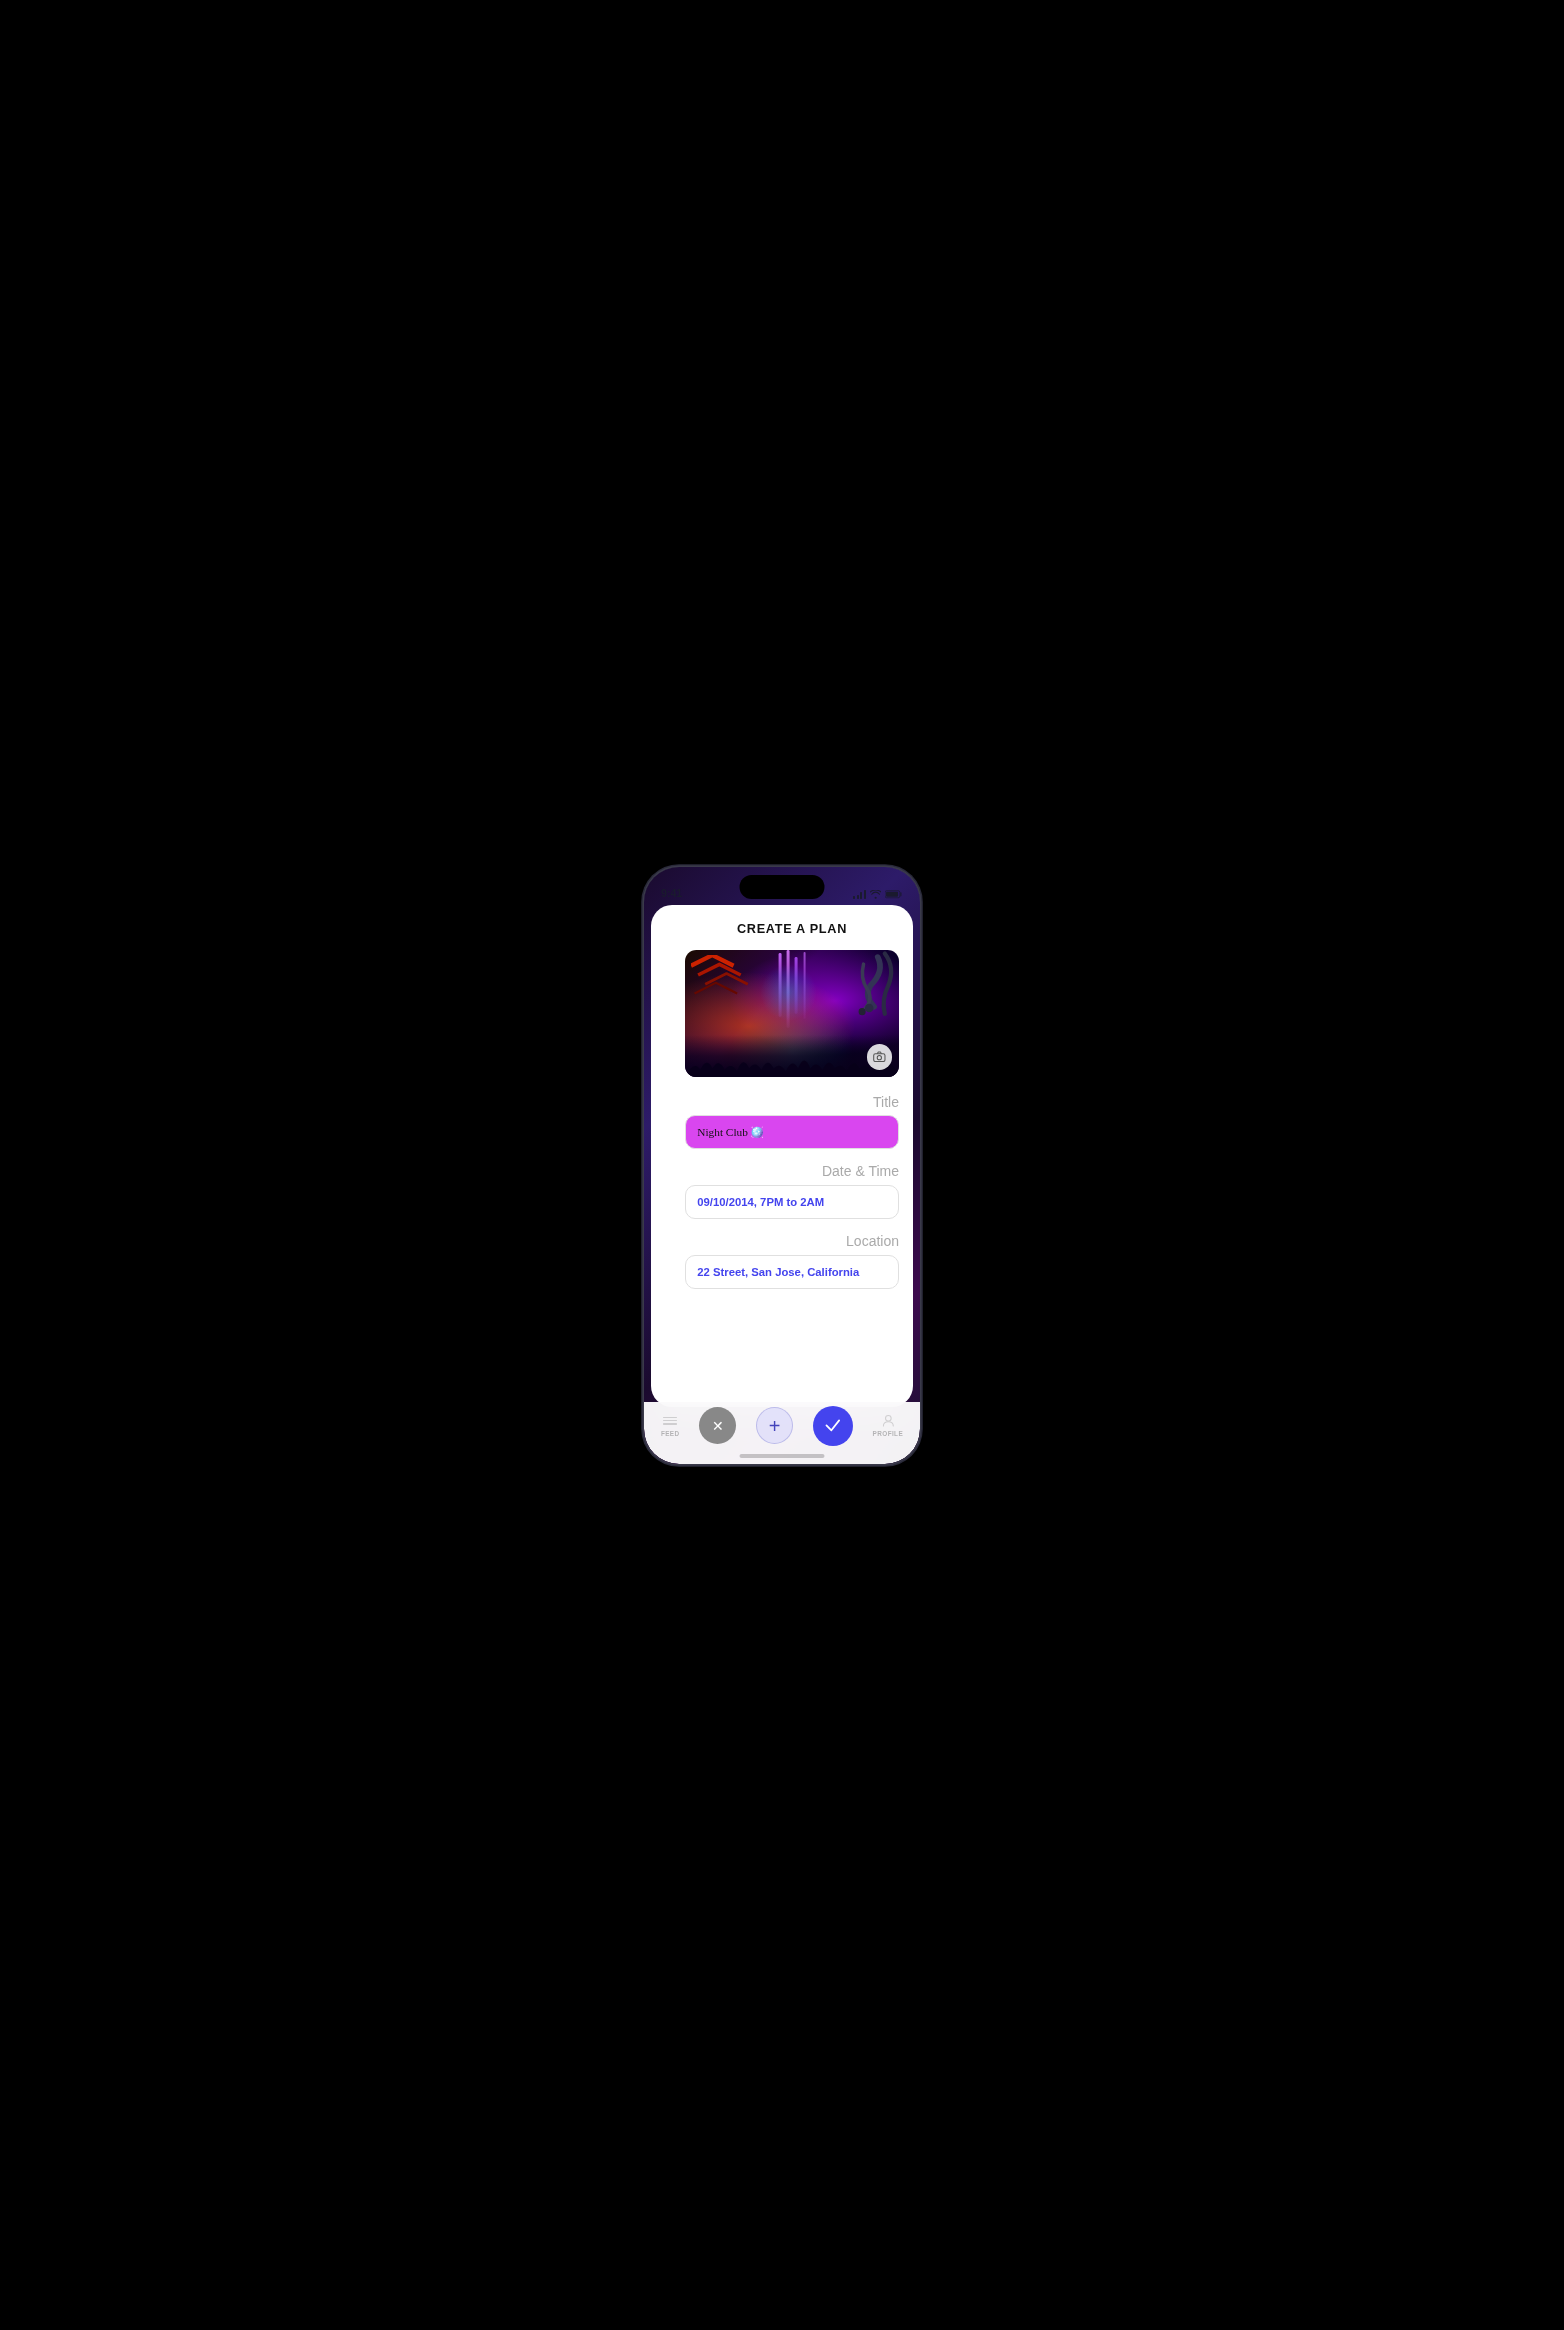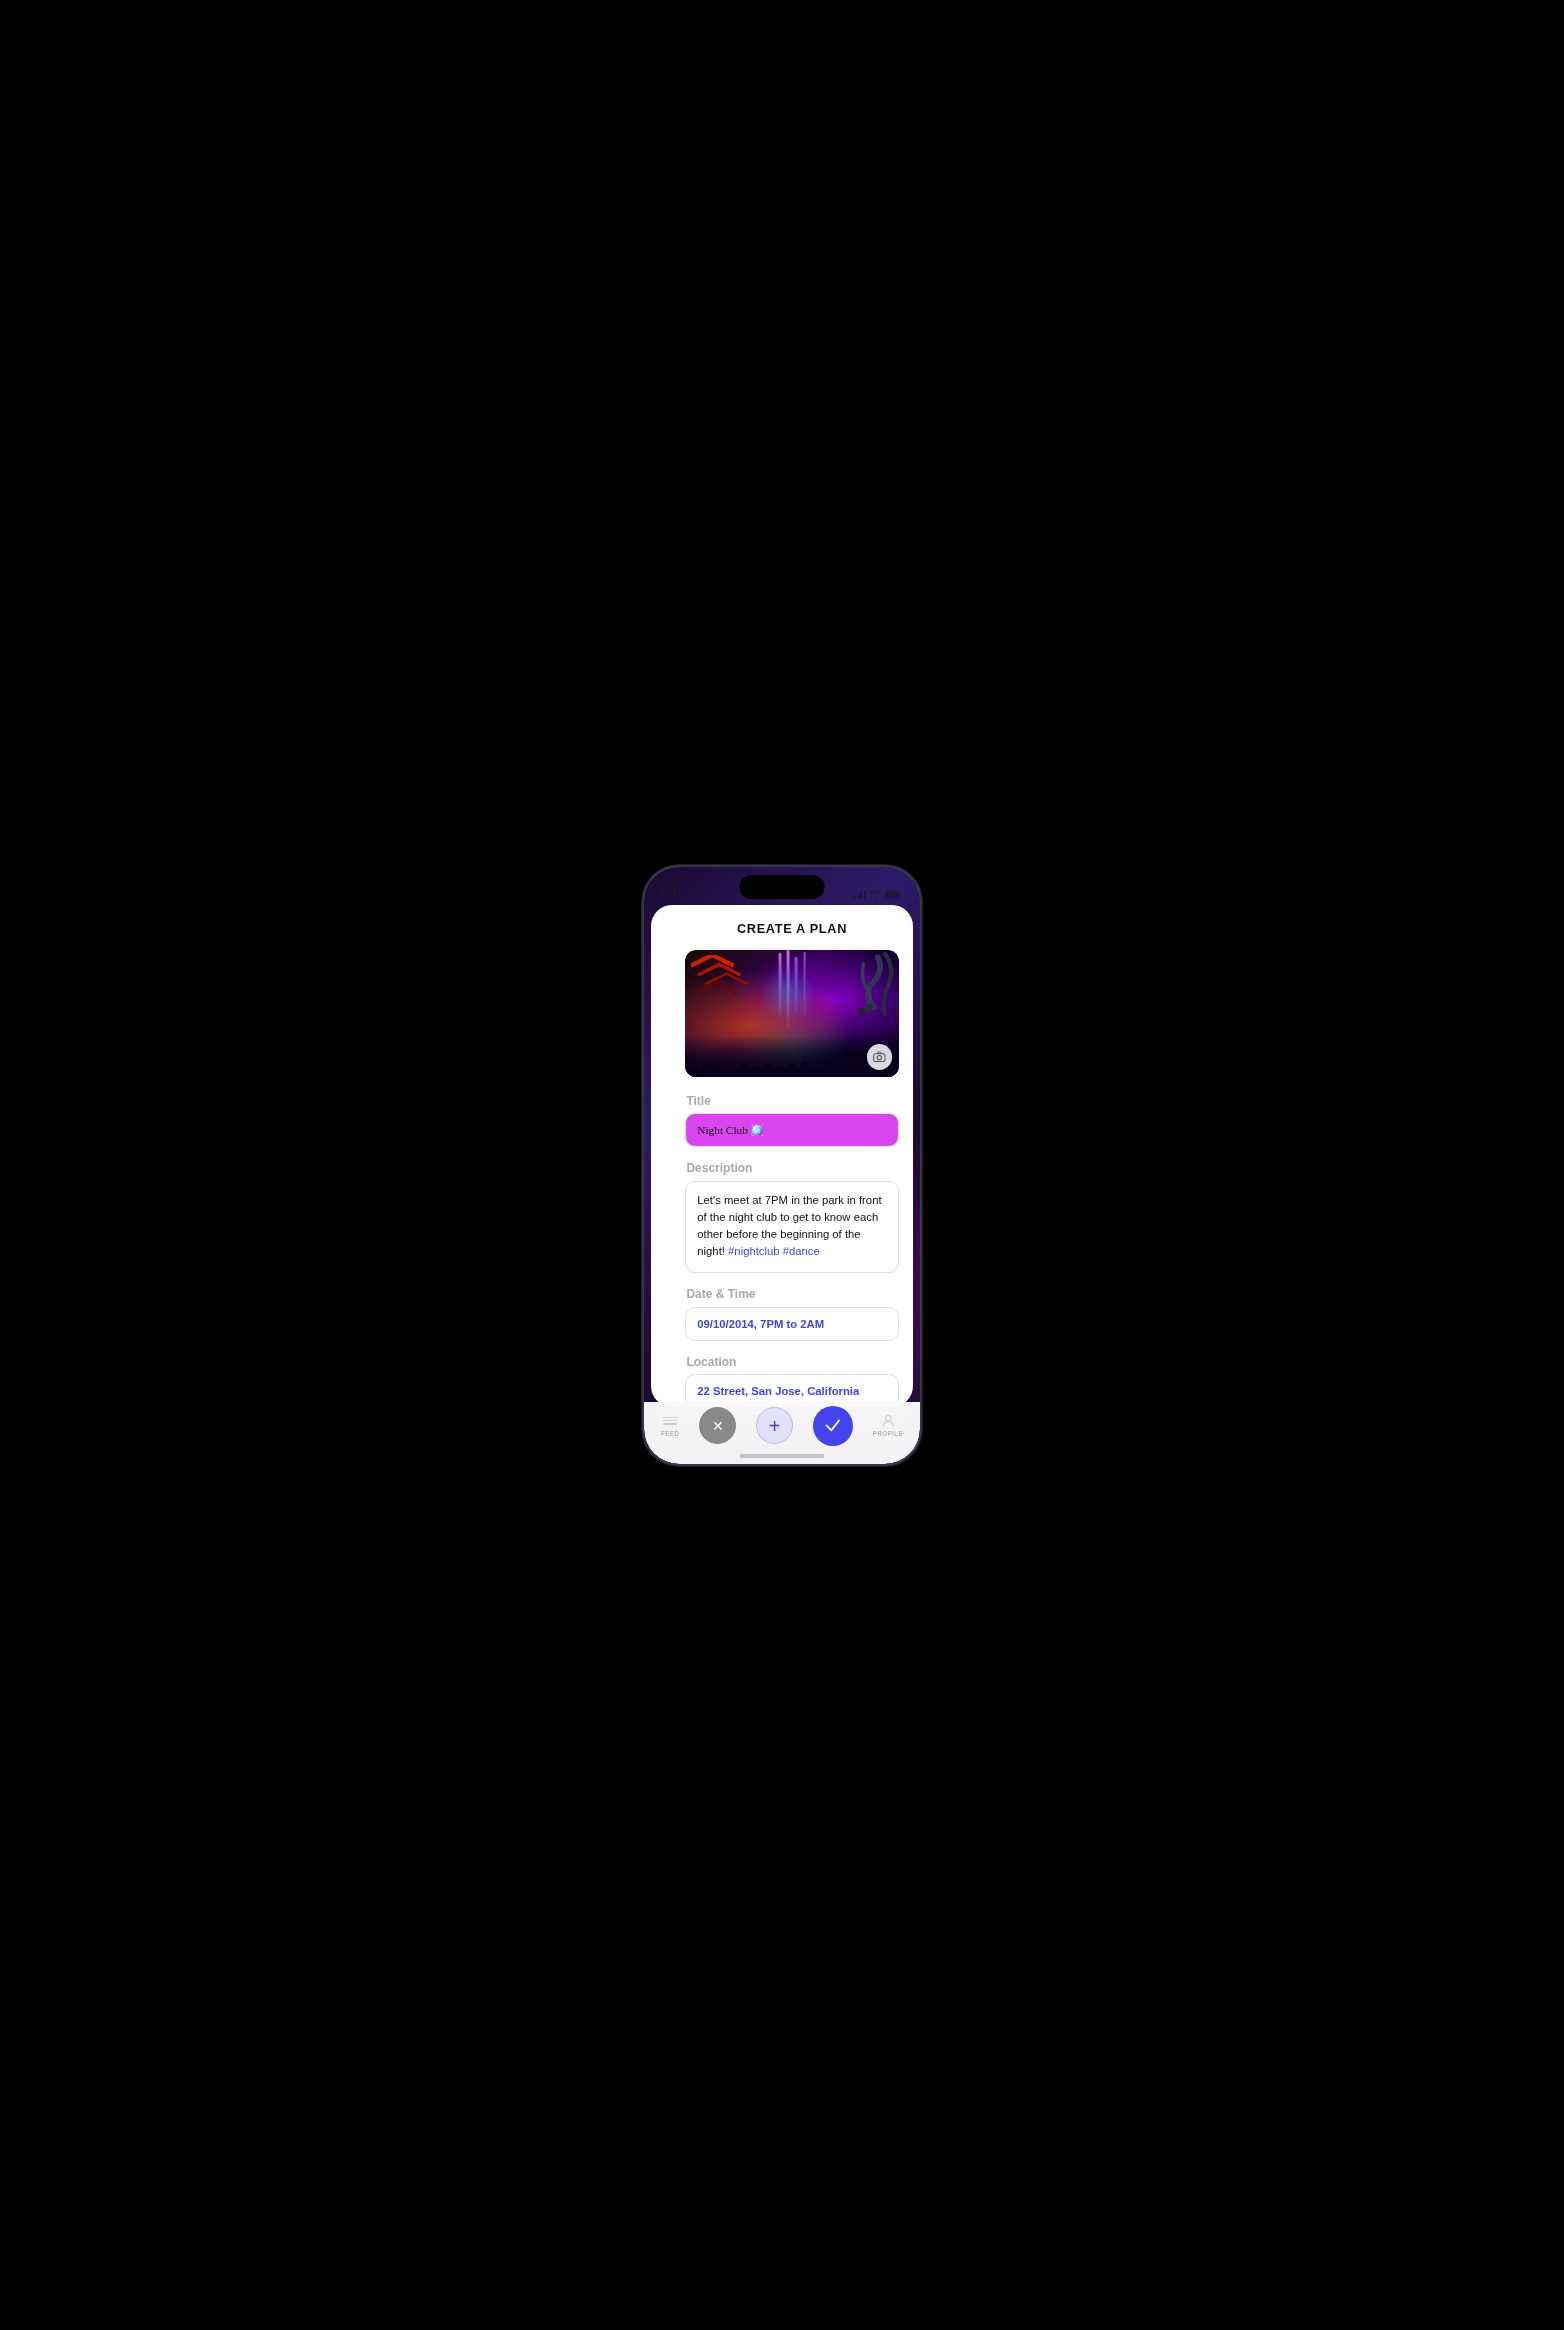--- a/index.html
+++ b/index.html
@@ -155,25 +155,26 @@
       background: rgba(255,255,255,0.85);
       border-radius: 50%;
       display: flex;
       align-items: center;
       justify-content: center;
       font-size: 11.3px;
     }
 
     
     .field-label {
-      font-size: 12px;
-      font-weight: 700;
+      font-size: 14px;
+      font-weight: 400;
       color: #aaa;
       margin-bottom: 5.7px;
       padding-left: 1.4px;
+      text-align: right;
     }
 
     .field-section {
       margin-bottom: 14px;
     }
 
     .text-input {
       width: 100%;
       background: #d946ef;
       border: 1.1px solid #e0e0e0;
@@ -389,26 +390,20 @@
             <path d="M6 4l1.5-2.5h3L12 4" stroke="#555" stroke-width="1.5" stroke-linejoin="round" fill="none"></path>
           </svg>
         </div>
       </div>
 
       <div class="field-section">
         <div class="field-label">Title</div>
         <input type="text" class="text-input" value="Night Club 🪩" style="">
       </div>
 
-      <div class="field-section">
-        <div class="field-label">Description</div>
-        <div class="desc-display">
-          <span class="desc-regular">Let's meet at 7PM in the park in front of the night club to get to know each other before the beginning of the night! </span><span class="desc-hashtag">#nightclub #dance</span>
-        </div>
-      </div>
 
       <div class="field-section">
         <div class="field-label">Date &amp; Time</div>
         <div class="date-input">09/10/2014, 7PM to 2AM</div>
       </div>
 
       <div class="field-section">
         <div class="field-label">Location</div>
         <div class="location-input">22 Street, San Jose, California</div>
       </div>

